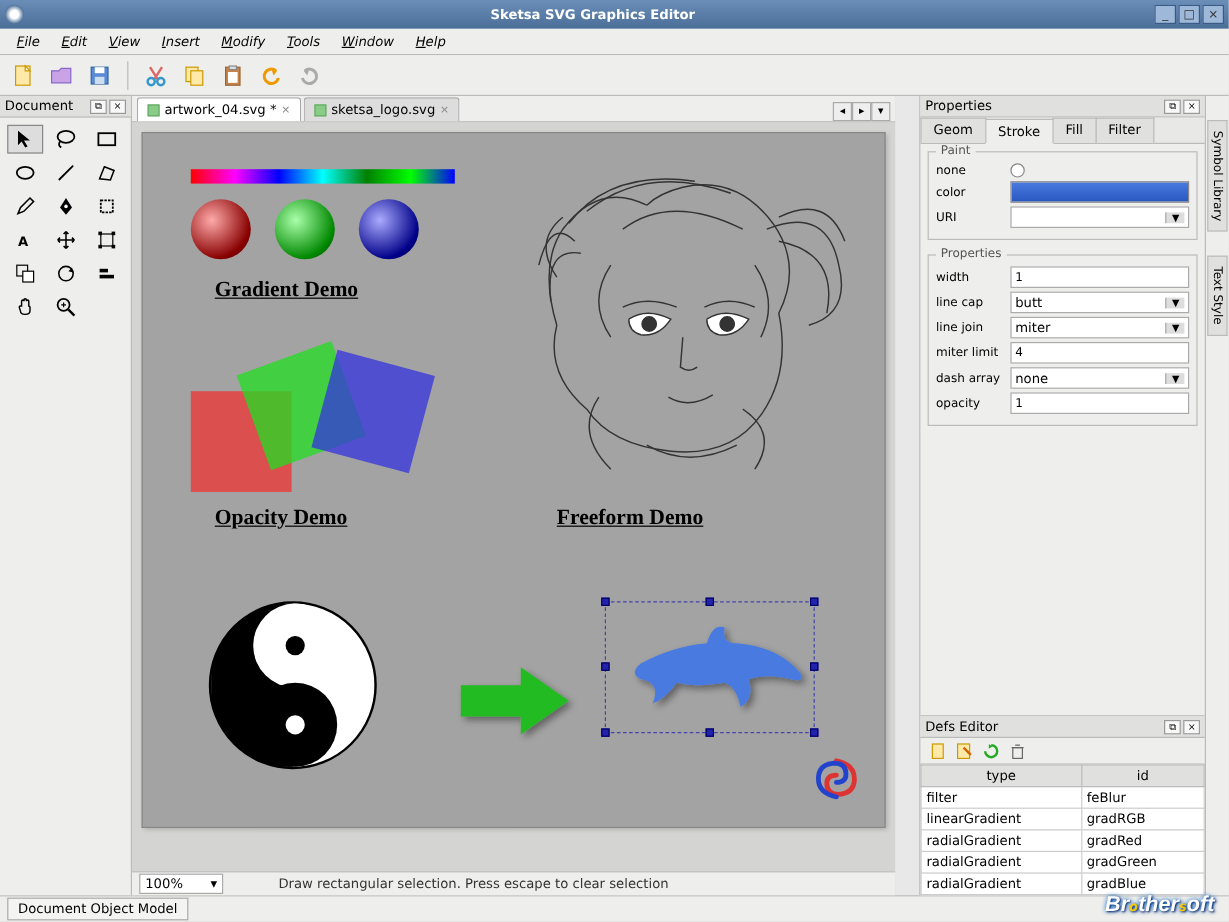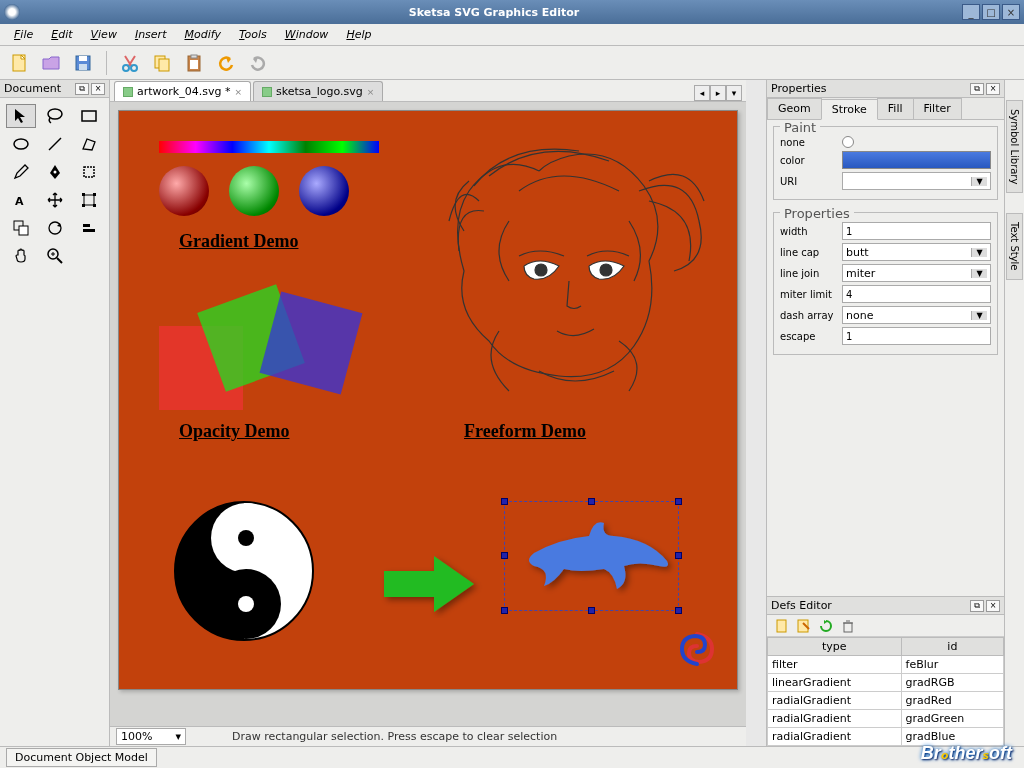--- a/index.html
+++ b/index.html
@@ -38,21 +38,21 @@
 .canvas-area { flex: 1; display: flex; flex-direction: column; background: #d4d4d2; }
 .tabs { height: 22px; display: flex; align-items: flex-end; padding: 0 4px; gap: 0; background: #eeeeec; border-bottom: 1px solid #bbb; }
 .tab { height: 20px; padding: 2px 8px; background: #ddd; border: 1px solid #aaa; border-bottom: none; border-radius: 3px 3px 0 0; display: flex; align-items: center; gap: 4px; margin-right: 2px; cursor: pointer; }
 .tab.active { background: #fff; }
 .tab .tab-icon { width: 10px; height: 10px; background: #8c8; border: 1px solid #6a6; }
 .tab .close-x { font-size: 9px; color: #888; cursor: pointer; }
 .tabs .nav-btns { margin-left: auto; display: flex; }
 .tabs .nav-btn { width: 16px; height: 16px; border: 1px solid #aaa; background: #eee; display: flex; align-items: center; justify-content: center; font-size: 9px; cursor: pointer; }
 
 .canvas-scroll { flex: 1; overflow: auto; padding: 8px; position: relative; }
-.canvas { width: 620px; height: 580px; background: #c2410c; border: 1px solid #888; margin: 0 auto; position: relative; box-shadow: 2px 2px 4px rgba(0,0,0,0.2); }
+.canvas { width: 620px; height: 580px; background: #a3a3a3; border: 1px solid #888; margin: 0 auto; position: relative; box-shadow: 2px 2px 4px rgba(0,0,0,0.2); }
 
 .demo-label { position: absolute; font-family: serif; font-size: 18px; font-weight: bold; text-decoration: underline; }
 
 
 .grad-bar { position: absolute; left: 40px; top: 30px; width: 220px; height: 12px; background: linear-gradient(to right, red, magenta, blue, cyan, green, lime, blue); }
 .sphere { position: absolute; width: 50px; height: 50px; border-radius: 50%; }
 .sphere.red { left: 40px; top: 55px; background: radial-gradient(circle at 35% 35%, #faa, #800 70%, #400); }
 .sphere.green { left: 110px; top: 55px; background: radial-gradient(circle at 35% 35%, #afa, #080 70%, #040); }
 .sphere.blue { left: 180px; top: 55px; background: radial-gradient(circle at 35% 35%, #aaf, #008 70%, #004); }
 
@@ -88,21 +88,21 @@
 .zoom-combo { width: 70px; border: 1px solid #aaa; padding: 1px 4px; margin: 0 6px; background: #fff; display: flex; justify-content: space-between; }
 .status-text { padding: 0 8px; color: #333; margin-left: 32px; }
 
 
 .right-panels { width: 240px; background: #eeeeec; border-left: 1px solid #bbb; display: flex; flex-direction: column; margin-left: 20px; }
 .prop-tabs { display: flex; border-bottom: 1px solid #bbb; background: #e8e8e6; }
 .prop-tab { padding: 3px 10px; border: 1px solid #bbb; border-bottom: none; margin-right: -1px; cursor: pointer; background: #e0e0de; }
 .prop-tab.active { background: #eeeeec; border-bottom: 1px solid #eeeeec; position: relative; top: 1px; }
 
 .group { border: 1px solid #bbb; margin: 6px; padding: 6px; position: relative; }
-.group-title { position: absolute; top: -7px; left: 6px; background: #eeeeec; padding: 0 4px; font-size: 13px; color: #555; }
+.group-title { position: absolute; top: -7px; left: 6px; background: #eeeeec; padding: 0 4px; font-size: 10px; color: #555; }
 .prop-row { display: flex; align-items: center; margin: 3px 0; gap: 4px; }
 .prop-row label { width: 58px; font-size: 10px; }
 .prop-row .field { flex: 1; border: 1px solid #aaa; background: #fff; height: 18px; padding: 1px 3px; font-size: 10px; display: flex; align-items: center; }
 .prop-row .combo { display: flex; }
 .prop-row .combo .dd { width: 16px; background: #ddd; border-left: 1px solid #aaa; display: flex; align-items: center; justify-content: center; font-size: 8px; }
 .color-swatch { flex: 1; height: 18px; background: linear-gradient(#4a7ae0, #2858c0); border: 1px solid #888; }
 .radio { width: 12px; height: 12px; border: 1px solid #888; border-radius: 50%; background: #fff; }
 
 
 .defs-panel { border-top: 1px solid #bbb; margin-top: auto; }
@@ -469,21 +469,21 @@
           <div class="field">4</div>
         </div>
       <div class="prop-row">
           <label>dash array</label>
           <div class="field combo">
             <span style="flex:1">none</span>
             <span class="dd">▼</span>
           </div>
         </div>
       <div class="prop-row">
-          <label>escape</label>
+          <label>opacity</label>
           <div class="field">1</div>
         </div>
     </div>
 
     <div class="defs-panel">
       <div class="panel-header">
         <span>Defs Editor</span>
         <span class="spacer"></span>
         <span class="ph-btn">⧉</span>
         <span class="ph-btn">×</span>

